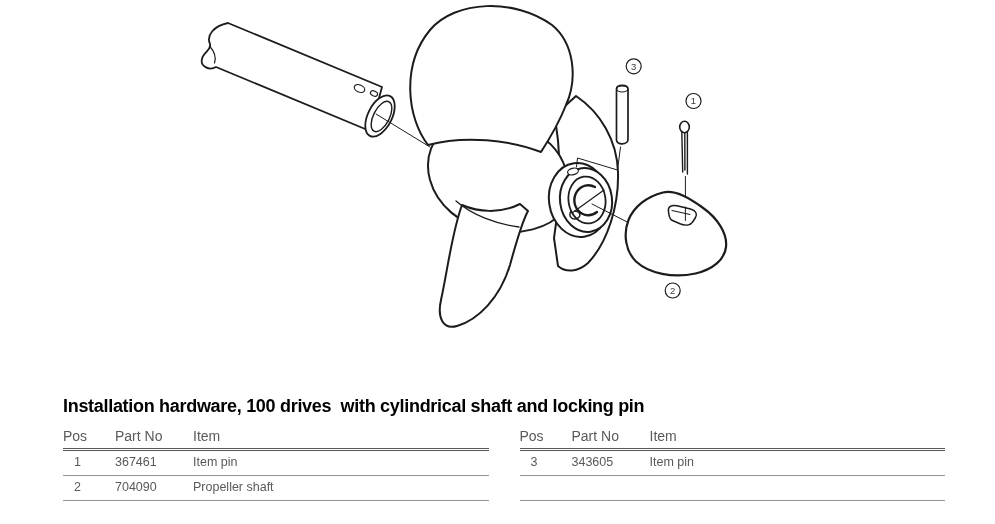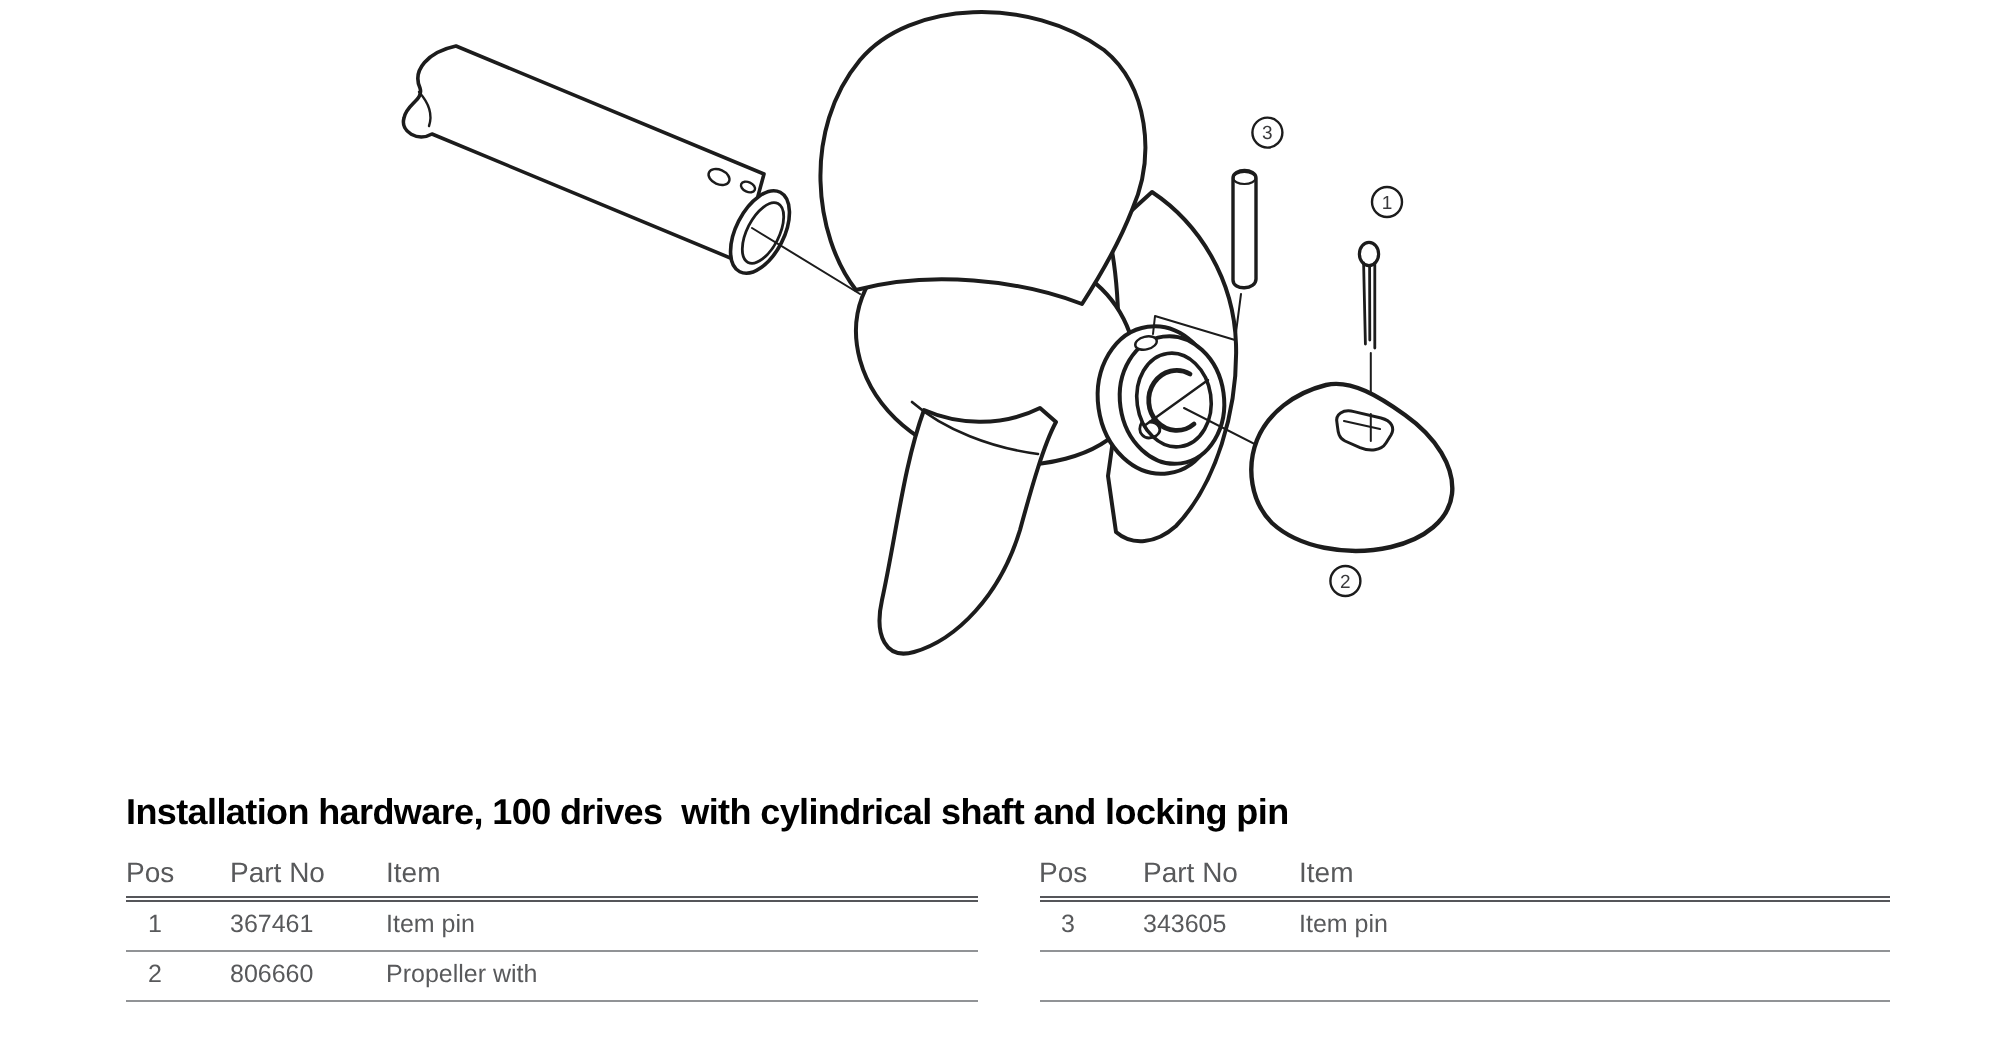--- a/index.html
+++ b/index.html
@@ -157,22 +157,22 @@
         </tr>
       </thead>
       <tbody>
         <tr>
           <td class="pos-cell">1</td>
           <td>367461</td>
           <td>Item pin</td>
         </tr>
         <tr>
           <td class="pos-cell">2</td>
-          <td>806660</td>
-          <td>Propeller with</td>
+          <td>704090</td>
+          <td>Propeller shaft</td>
         </tr>
       </tbody>
     </table>
 
     <table class="parts-table">
       <colgroup>
           <col class="c-pos">
           <col class="c-partno">
           <col class="c-item">
         </colgroup>

